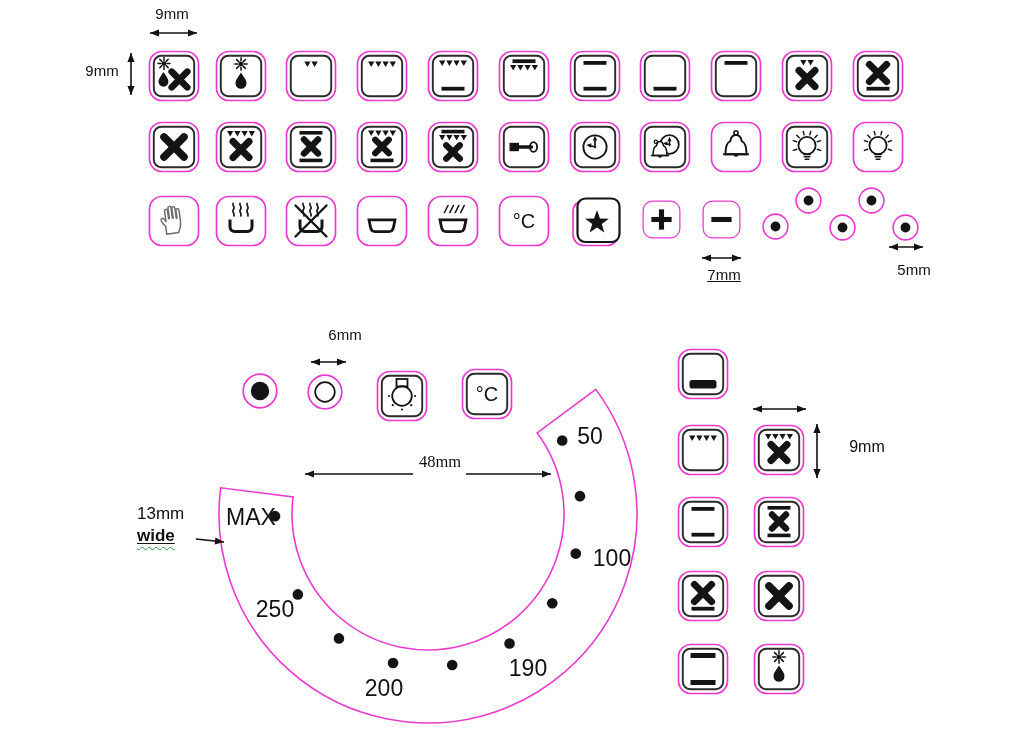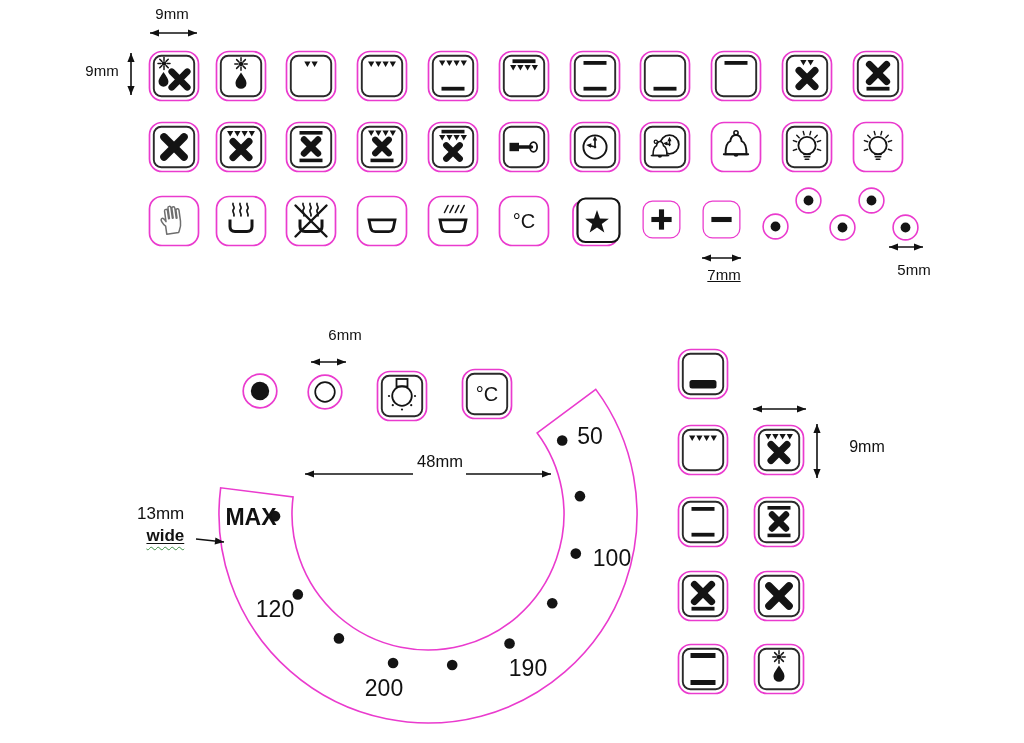--- a/index.html
+++ b/index.html
@@ -1,24 +1,24 @@
 <!DOCTYPE html>
 <html><head>
 <meta charset="utf-8">
 <style>
   html,body{margin:0;padding:0;background:#fff;}
   body{font-family:"Liberation Sans",sans-serif;color:#111;}
   #canvas{position:relative;width:1024px;height:743px;background:#fff;overflow:hidden;}
   #overlay{position:absolute;left:0;top:0;}
   .icon{position:absolute;}
   .dim{position:absolute;transform:translateX(-50%);font-size:15px;white-space:nowrap;}
-  .dim48{font-size:16.5px;}
+  .dim48{font-size:16.5px;font-family:Liberation Serif, serif;}
   .dim17{font-size:16px;}
   .dial-num{position:absolute;transform:translate(-50%,-50%);font-size:23px;white-space:nowrap;}
-  .note{position:absolute;font-size:17px;line-height:1.3;text-align:right;white-space:nowrap;}
+  .note{position:absolute;font-size:17px;line-height:1.3;text-align:left;white-space:nowrap;}
   .wavy{text-decoration-line:underline;text-decoration-style:wavy;text-decoration-color:#3f8f46;text-decoration-thickness:1px;text-underline-offset:5px;}
   .solid-u{text-decoration-line:underline;text-decoration-style:solid;text-decoration-color:#111;text-underline-offset:2px;font-weight:bold;}
 </style>
 </head>
 <body>
 
 <div id="canvas">
     <svg id="overlay" width="1024" height="743" viewBox="0 0 1024 743">
       <path d="M595.7888523149429,389.3890011321863 A209,209 0 1 1 220.64802742527414,487.8053541850605 L293.072400621231,496.95468023525467 A136,136 0 1 0 537.1831766259916,432.91341700467626 Z" fill="#fff" stroke="#ea3bce" stroke-width="1.6"></path>
       <circle cx="275.01491382657645" cy="516.1362135918893" r="5.3" fill="#141414"></circle>
@@ -424,22 +424,22 @@
         <line x1="29" y1="14" x2="32.2" y2="14" stroke="#141414" stroke-width="1.5" stroke-linecap="round"></line>
         <line x1="28.121320343559642" y1="16.121320343559642" x2="30.384062043356593" y2="18.384062043356593" stroke="#141414" stroke-width="1.5" stroke-linecap="round"></line>
         <line x1="26" y1="17" x2="26" y2="20.2" stroke="#141414" stroke-width="1.5" stroke-linecap="round"></line>
         <line x1="23.878679656440358" y1="16.121320343559642" x2="21.615937956643407" y2="18.384062043356593" stroke="#141414" stroke-width="1.5" stroke-linecap="round"></line>
         <line x1="23" y1="14" x2="19.8" y2="14" stroke="#141414" stroke-width="1.5" stroke-linecap="round"></line>
         <line x1="23.878679656440358" y1="11.878679656440358" x2="21.615937956643403" y2="9.615937956643407" stroke="#141414" stroke-width="1.5" stroke-linecap="round"></line>
         <line x1="26" y1="11" x2="26" y2="7.8" stroke="#141414" stroke-width="1.5" stroke-linecap="round"></line>
         <line x1="28.121320343559642" y1="11.878679656440358" x2="30.384062043356593" y2="9.615937956643403" stroke="#141414" stroke-width="1.5" stroke-linecap="round"></line>
         <path d="M26,22.575 C29.78,28.35 31.46,30.45 31.46,33.39 A5.460000000000001,5.460000000000001 0 1 1 20.54,33.39 C20.54,30.45 22.22,28.35 26,22.575 Z" fill="#141414"></path>
       </svg></div>
-    <div class="dial-num" style="left: 251px; top: 517px; font-weight: bold;">MAX</div>
-    <div class="dial-num" style="left: 275px; top: 609px;">120</div>
+    <div class="dial-num" style="left: 251px; top: 517px;">MAX</div>
+    <div class="dial-num" style="left: 275px; top: 609px;">250</div>
     <div class="dial-num" style="left: 384px; top: 688px;">200</div>
     <div class="dial-num" style="left: 528px; top: 668px;">190</div>
     <div class="dial-num" style="left: 612px; top: 558px;">100</div>
     <div class="dial-num" style="left: 590px; top: 425px; margin-top: 11px;">50</div>
     <div class="dim" style="left: 172px; top: 5px;">9mm</div>
     <div class="dim" style="left: 102px; top: 62px;">9mm</div>
     <div class="dim" style="left: 724px; top: 266px; text-decoration: underline;">7mm</div>
     <div class="dim" style="left: 914px; top: 261px;">5mm</div>
     <div class="dim" style="left: 345px; top: 326px;">6mm</div>
     <div class="dim dim48" style="left: 440px; top: 452px;">48mm</div>

